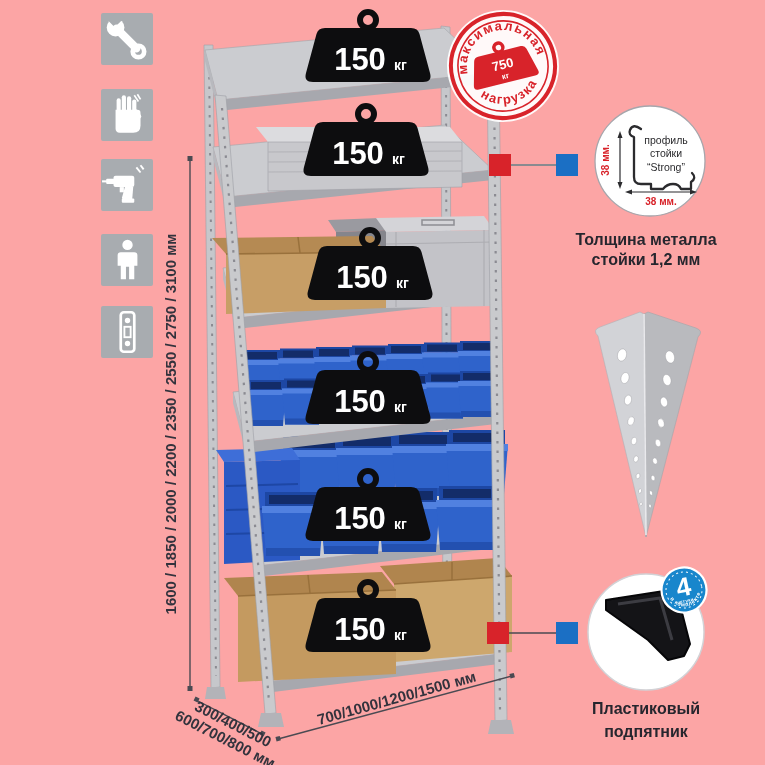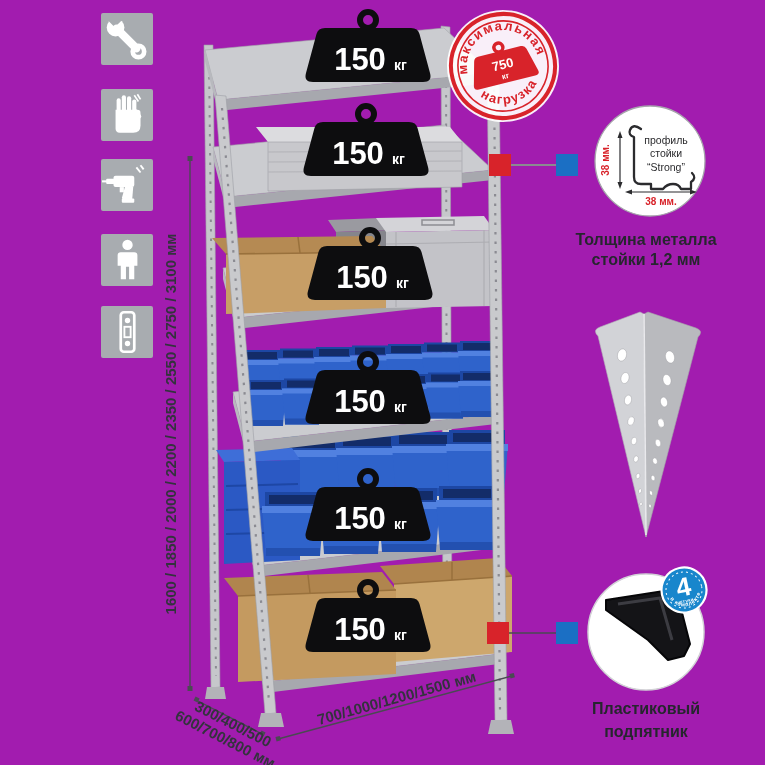--- a/index.html
+++ b/index.html
@@ -1,16 +1,16 @@
 <!DOCTYPE html>
 <html><head>
 <meta charset="utf-8">
 <style>
   html,body{margin:0;padding:0;background:#fff;}
-  .canvas{position:relative;width:765px;height:765px;background:#a21caf;overflow:hidden;
+  .canvas{position:relative;width:765px;height:765px;background:#fca5a5;overflow:hidden;
           font-family:"Liberation Sans",sans-serif;}
   .tool-icon{position:absolute;left:101px;width:52px;height:52px;background:#a8acb0;
              border-radius:2px;display:flex;align-items:center;justify-content:center;}
   #icon-1{top:13px}#icon-2{top:89px}#icon-3{top:159px}#icon-4{top:234px}#icon-5{top:306px}
   svg.scene{position:absolute;left:0;top:0;}
   text{font-family:"Liberation Sans",sans-serif;}
   .w-val{font-size:31px;font-weight:700;fill:#ffffff;}
   .w-unit{font-size:14px;font-weight:700;fill:#ffffff;}
   .stamp-arc{font-size:13px;font-weight:700;letter-spacing:1.5px;fill:#d8232a;}
   .stamp-val{font-size:13px;font-weight:700;fill:#ffffff;}

